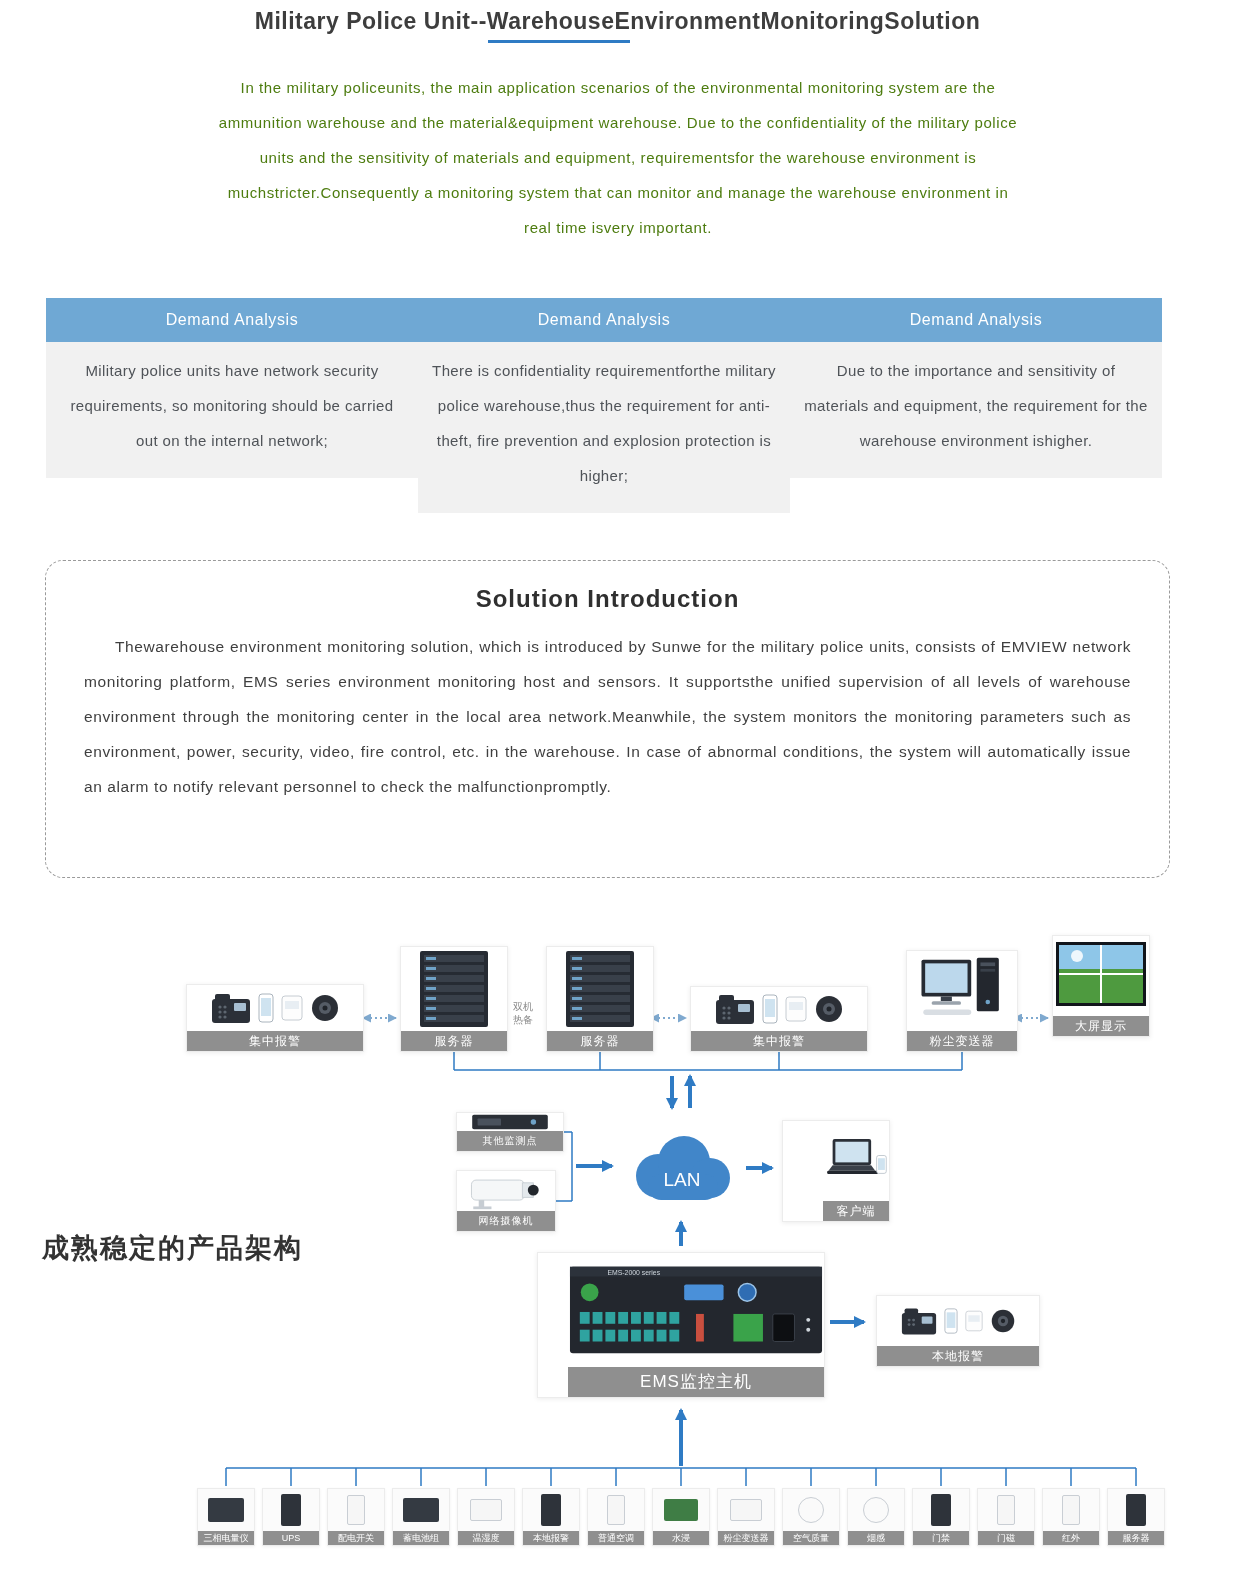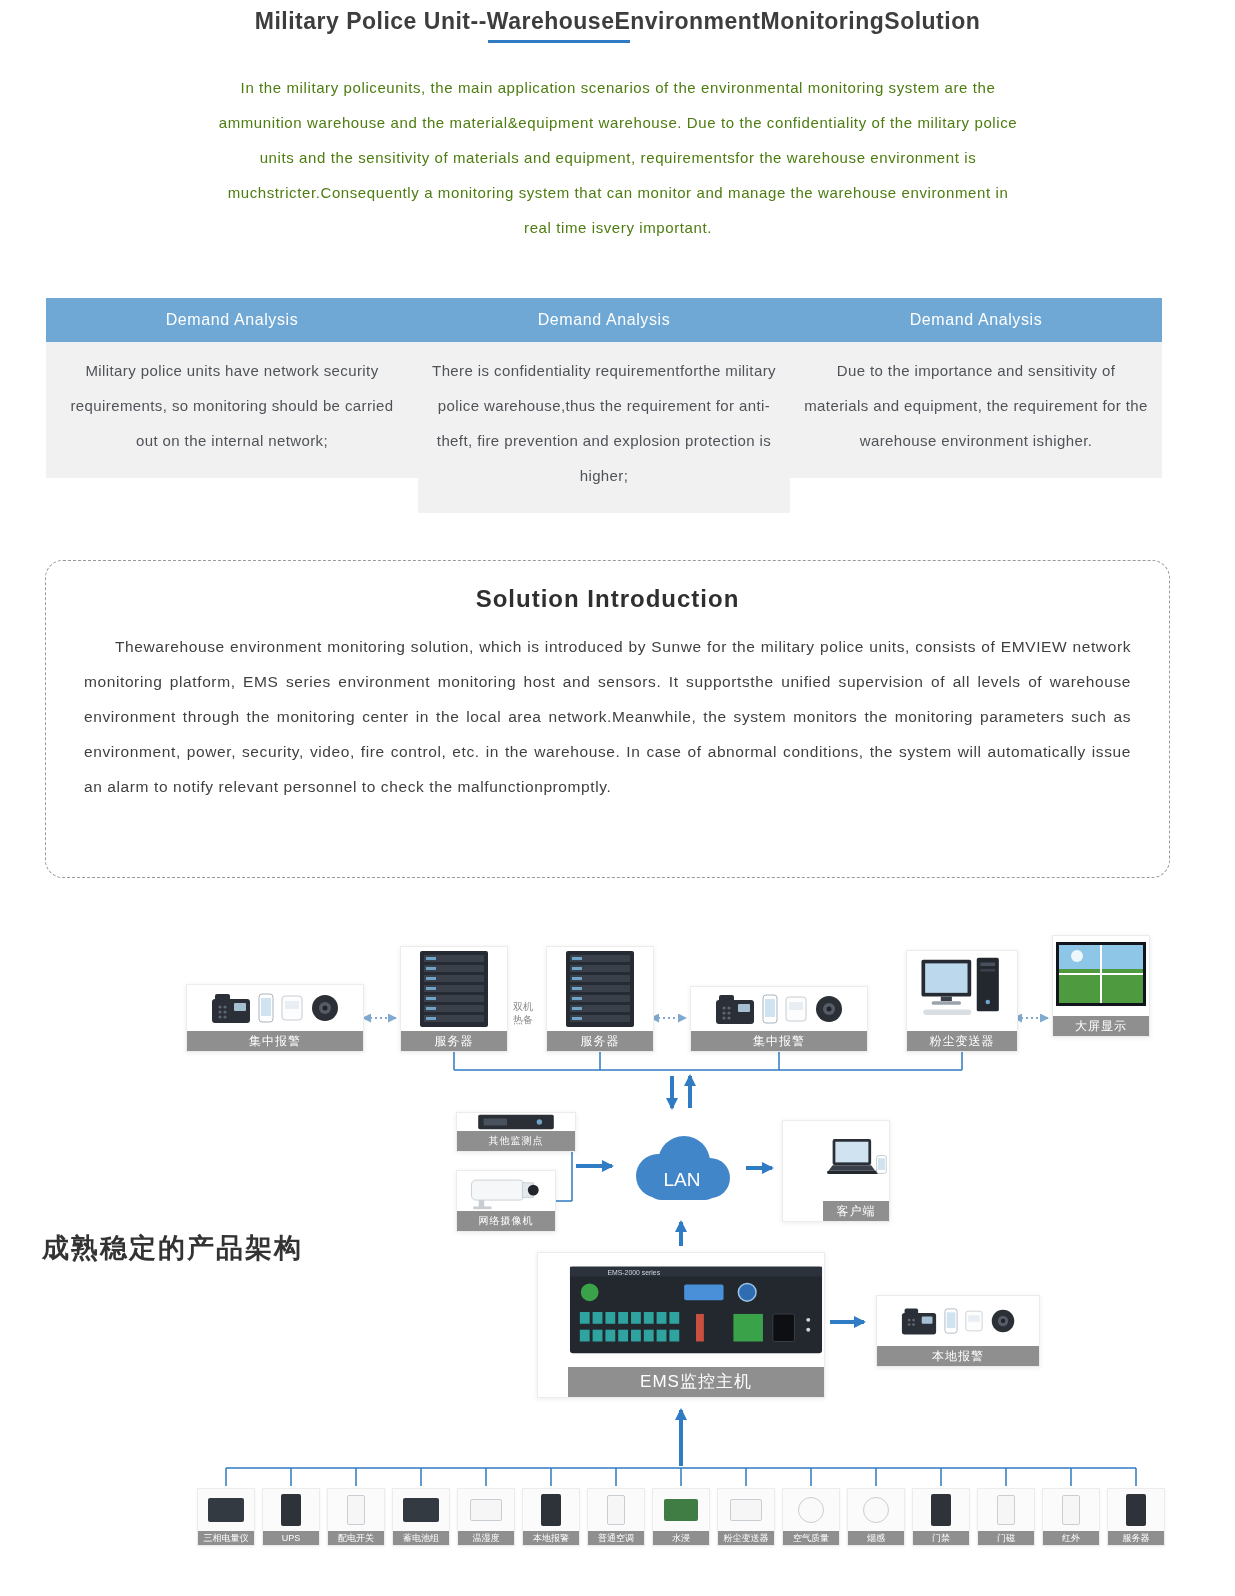--- a/index.html
+++ b/index.html
@@ -277,21 +277,21 @@
           <circle cx="22" cy="15" r="6" fill="#ffffff" opacity="0.85"></circle>
           <g stroke="#ffffff" stroke-width="2">
               <line x1="46" y1="4" x2="46" y2="62"></line>
               <line x1="4" y1="33" x2="88" y2="33"></line>
             </g>
         </svg>
       </div>
       <div class="bar">大屏显示</div>
     </div>
 
-    <div class="dev" style="left:456px; top:182px; width:120px; height:40px;">
+    <div class="dev" style="left:456px; top:182px; width:108px; height:40px;">
       <div class="imgs">
         <svg width="88" height="18" viewBox="0 0 88 20">
           <rect x="2" y="2" width="84" height="16" rx="2" fill="#2a2f36"></rect>
           <rect x="8" y="6" width="26" height="8" rx="1" fill="#49515c"></rect>
           <circle cx="70" cy="10" r="3" fill="#6fa3c8"></circle>
         </svg>
       </div>
       <div class="bar" style="font-size:10px;">其他监测点</div>
     </div>
 

